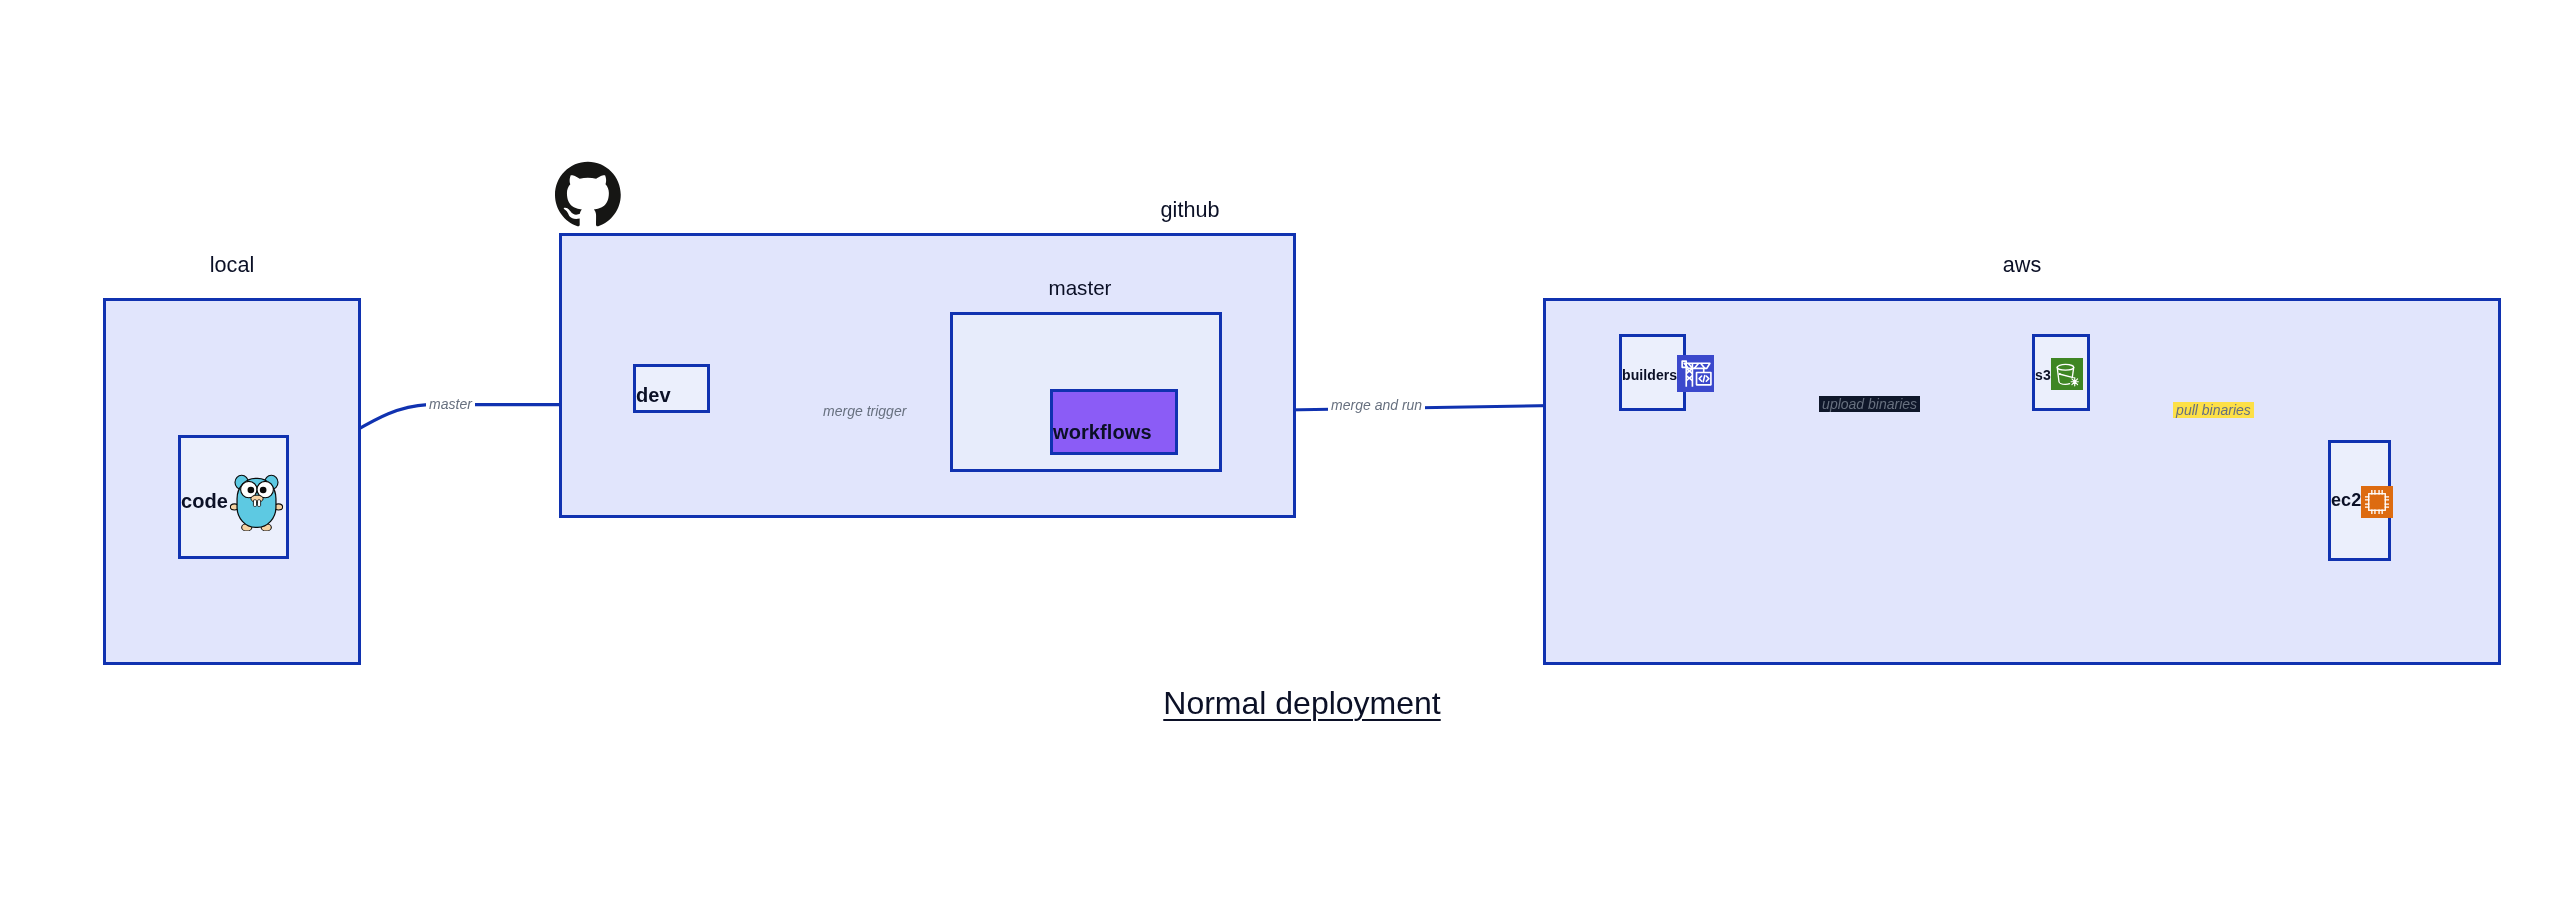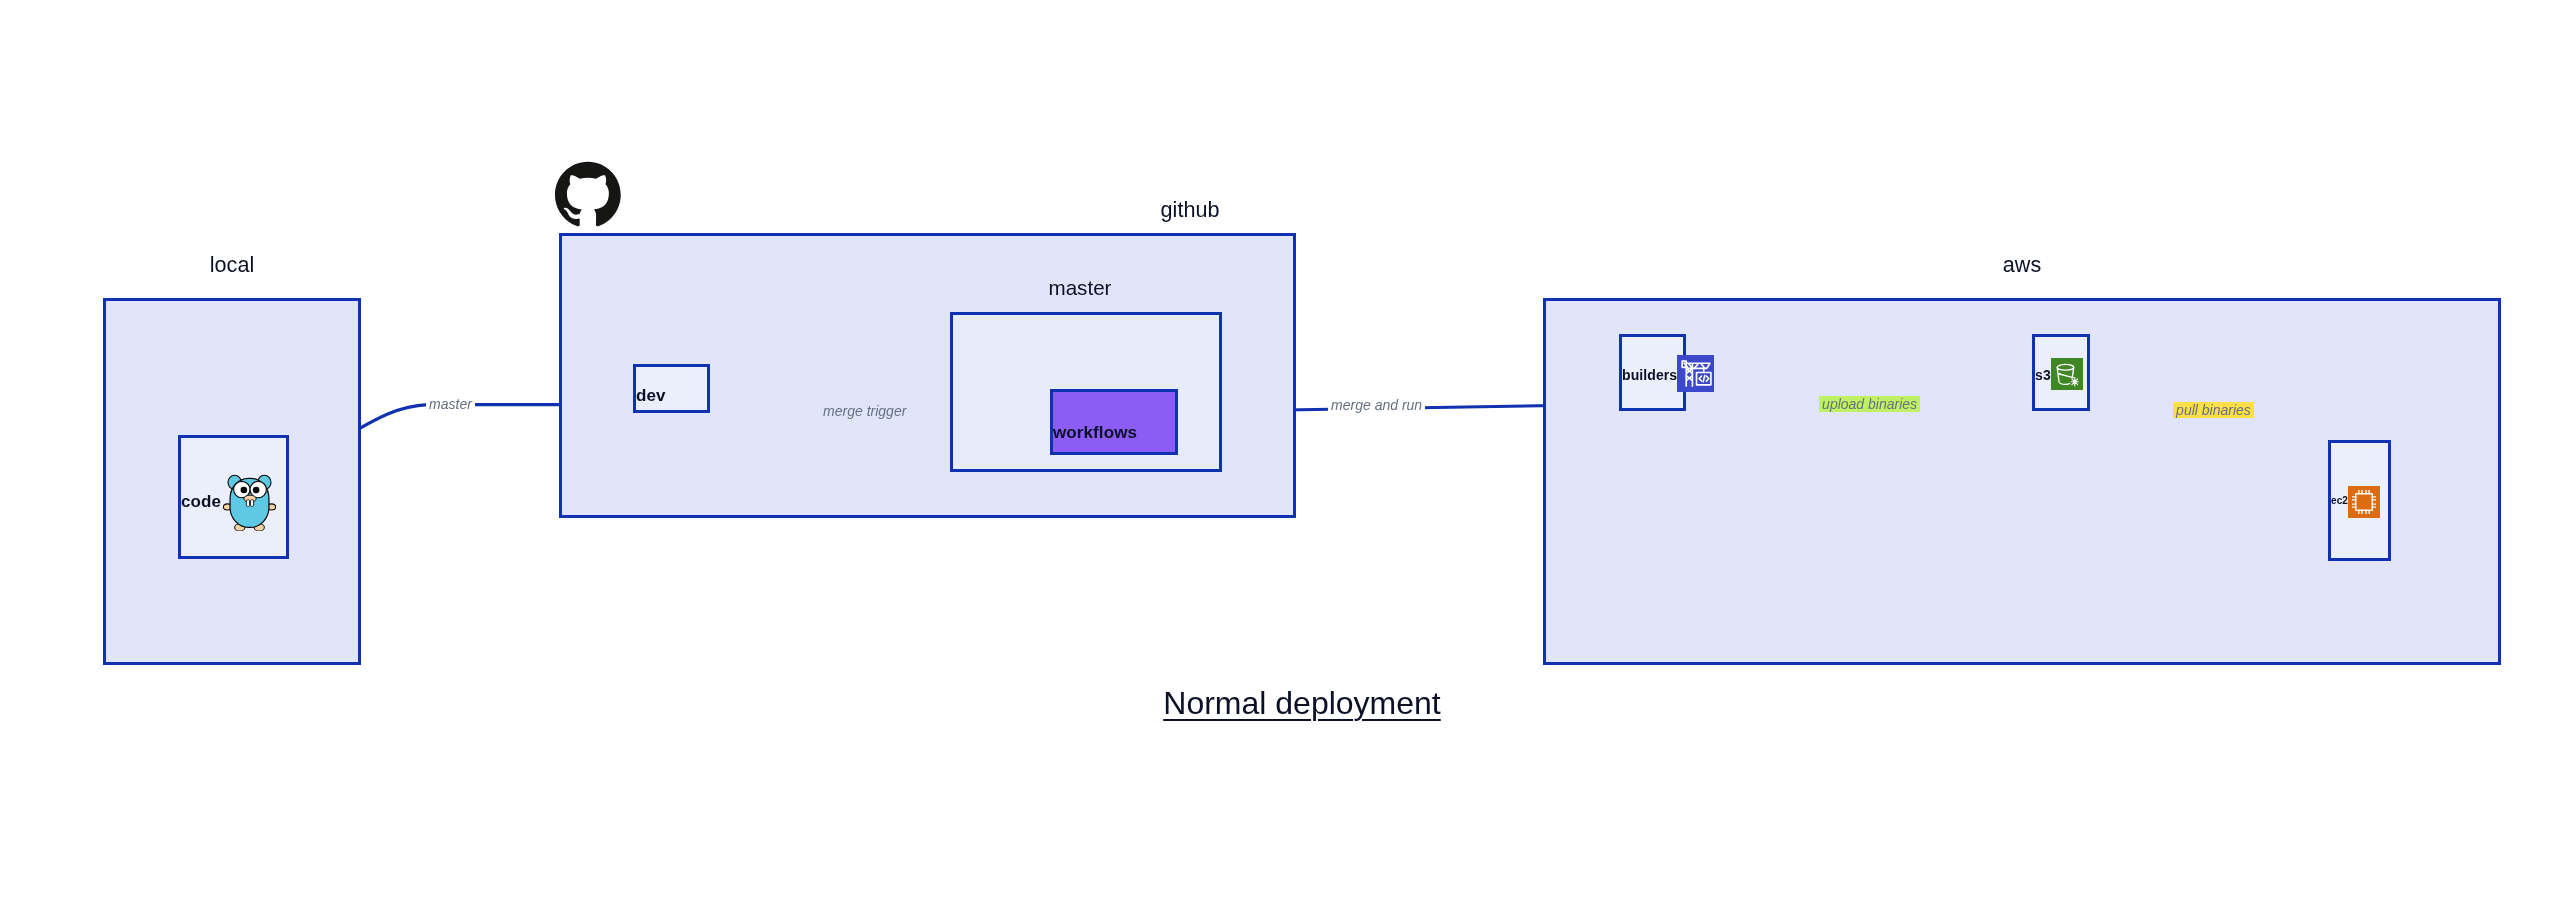--- a/index.html
+++ b/index.html
@@ -34,21 +34,21 @@
     position: absolute;
     box-sizing: border-box;
     border: 3.6px solid #1032B0;
     background: #EBEFFC;
     display: flex;
     flex-direction: row;
     align-items: center;
   }
   .node.white { background: #8b5cf6; margin-left: 28px; }
   .node-label {
-    font-size: 17px;
+    font-size: 20px;
     font-weight: bold;
     color: #0B1026;
     margin-top: 9.3px;
     letter-spacing: 0.1px;
     white-space: nowrap;
   }
   .grp-label {
     position: absolute;
     font-size: 21.6px;
     color: #0B1026;
@@ -215,41 +215,41 @@
           <circle cx="17" cy="31" r="2" fill="#FFFFFF" stroke="none"></circle>
         </g>
         <g stroke="#FFFFFF" stroke-width="2.2" stroke-linecap="round">
           <path d="M46,38 L46,54 M39,46 L53,46 M40.5,40.5 L51.5,51.5 M51.5,40.5 L40.5,51.5"></path>
         </g>
       </svg>
     </span>
   </div>
 
   <div class="node" style="left:2328px; top:440px; width:63px; height:121px;">
-    <span class="node-label" style="margin-top:0; font-size:10px;">ec2</span>
+    <span class="node-label" style="margin-top:0; font-size:18px;">ec2</span>
     <span class="icon-wrap" style="margin-top:5.2px;">
       <svg width="32" height="32" viewBox="0 0 62 62">
         <rect x="0" y="0" width="62" height="62" fill="#DD6B10"></rect>
         <g stroke="#FFFFFF" stroke-width="2.6" fill="none" stroke-linecap="square">
           <rect x="15" y="15" width="32" height="32"></rect>
           <path d="M21,15 L21,9 M27,15 L27,9 M35,15 L35,9 M41,15 L41,9"></path>
           <path d="M21,47 L21,53 M27,47 L27,53 M35,47 L35,53 M41,47 L41,53"></path>
           <path d="M15,21 L9,21 M15,27 L9,27 M15,35 L9,35 M15,41 L9,41"></path>
           <path d="M47,21 L53,21 M47,27 L53,27 M47,35 L53,35 M47,41 L53,41"></path>
         </g>
       </svg>
     </span>
   </div>
 
   <div class="edge-label" style="left:426px; top:396px; background:#FFFFFF; padding:0 3.1px;">master</div>
 
   <div class="edge-label" style="left:820px; top:403px; background:#E1E5FC; padding:0 3.1px;">merge trigger</div>
 
   <div class="edge-label" style="left:1328px; top:397px; background:#FFFFFF; padding:0 3.1px;">merge and run</div>
 
-  <div class="edge-label" style="left:1819px; top:396px; background:#bef264; padding:0 3.1px;">upload binaries</div>
+  <div class="edge-label" style="left:1819px; top:396px; background:#0f172a; padding:0 3.1px;">upload binaries</div>
 
   <div class="edge-label" style="left:2173px; top:402px; background:#fde047; padding:0 3.1px;">pull binaries</div>
 
   <div id="title">Normal deployment</div>
 
 </div>
 
 
 </body></html>

